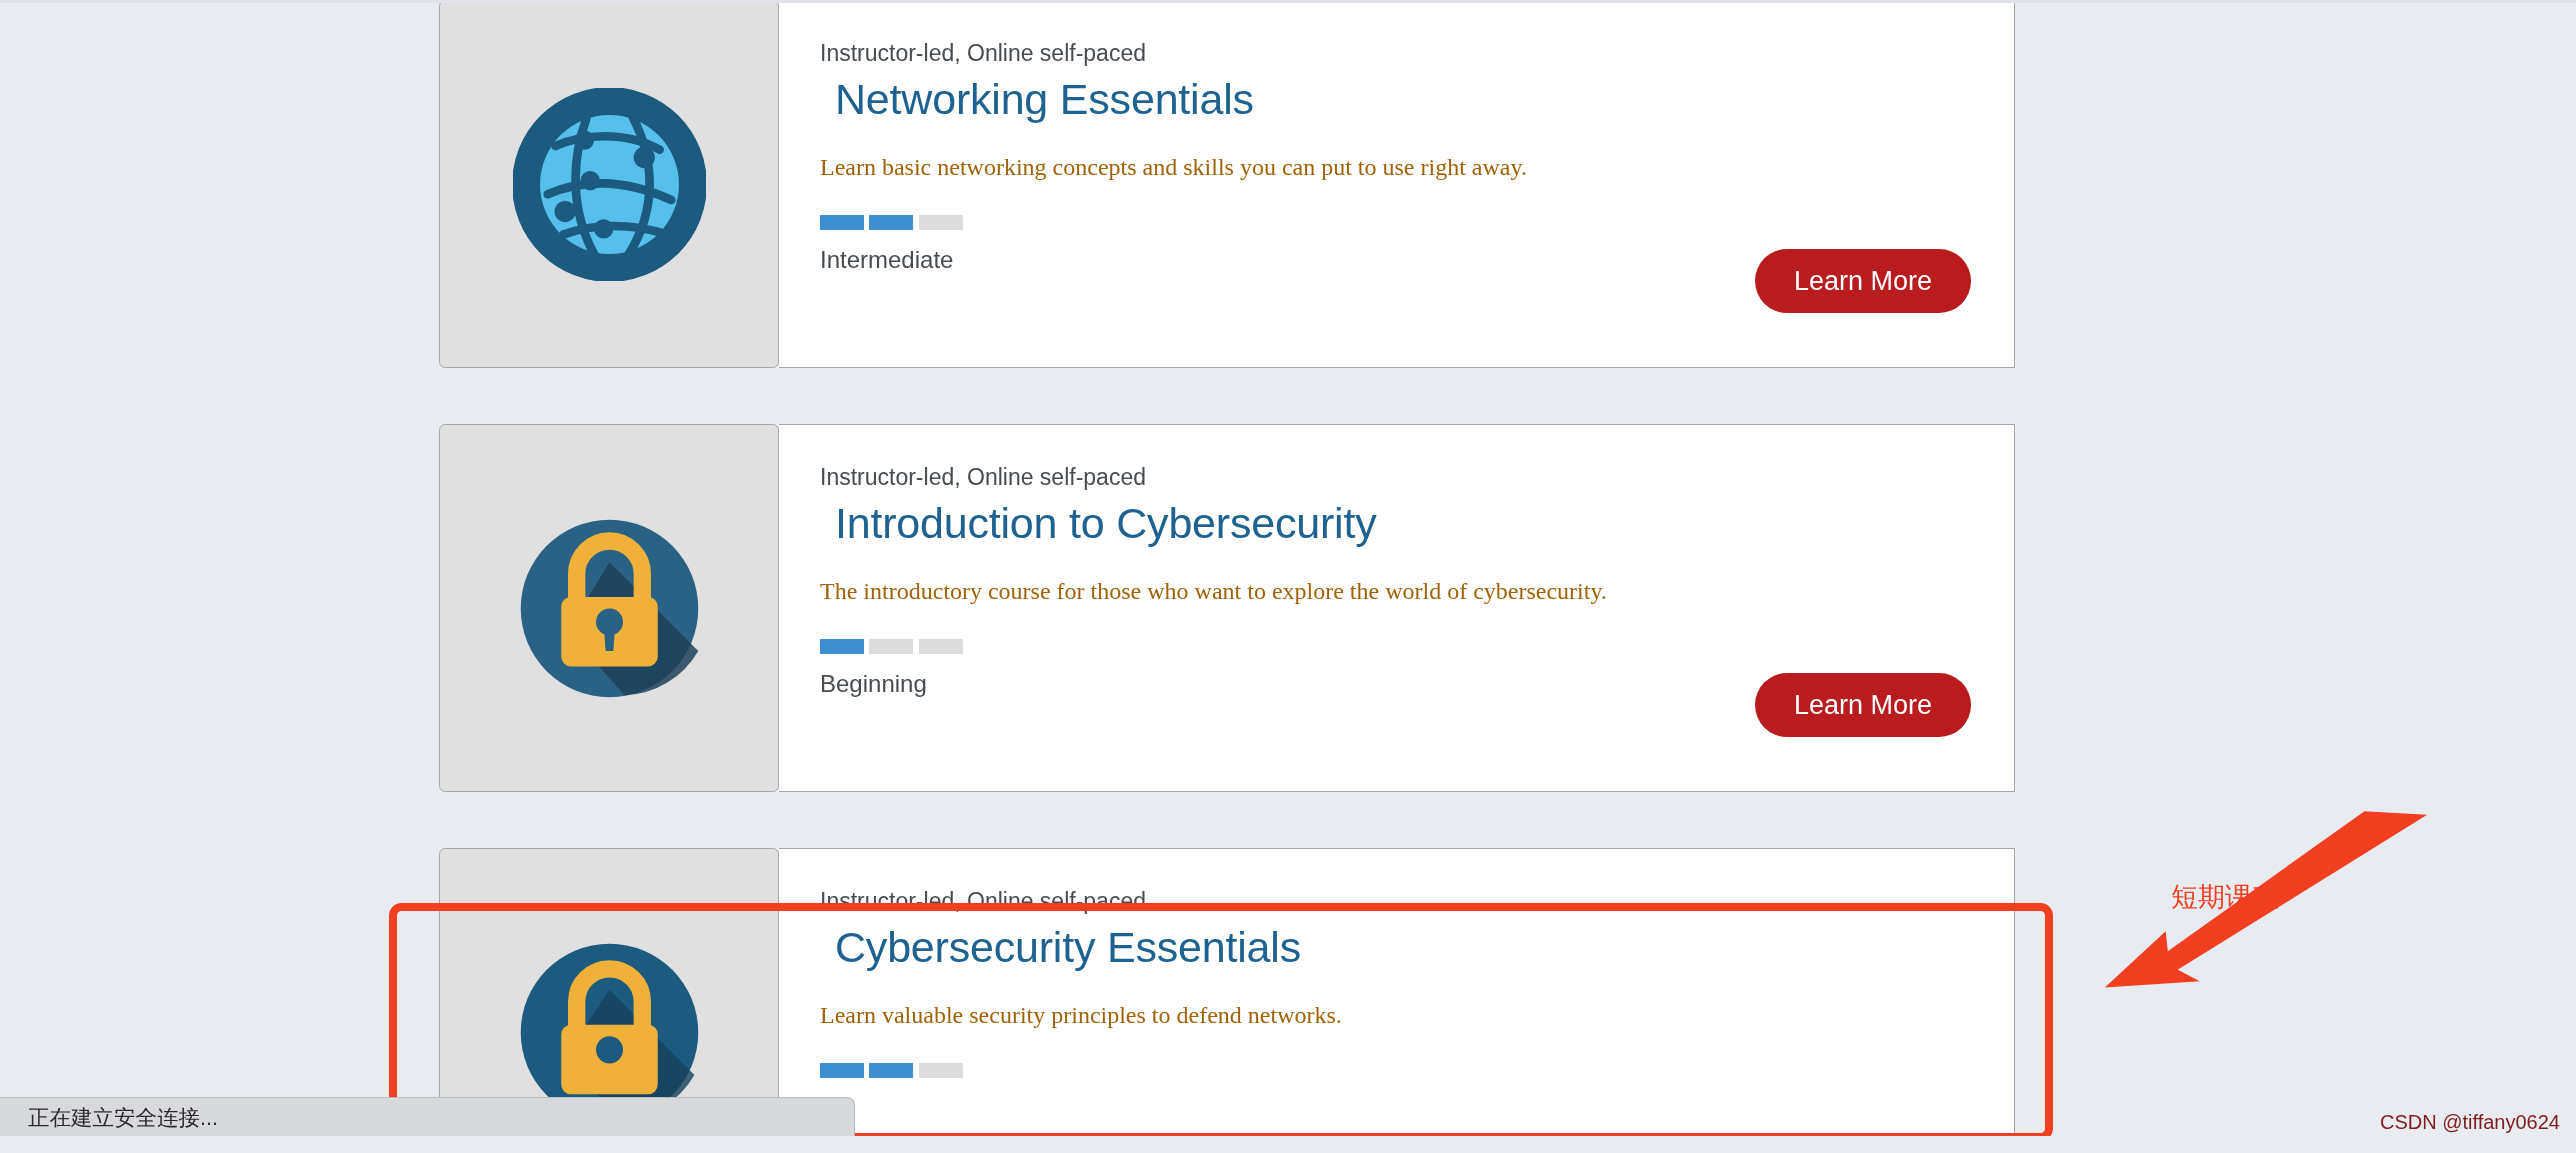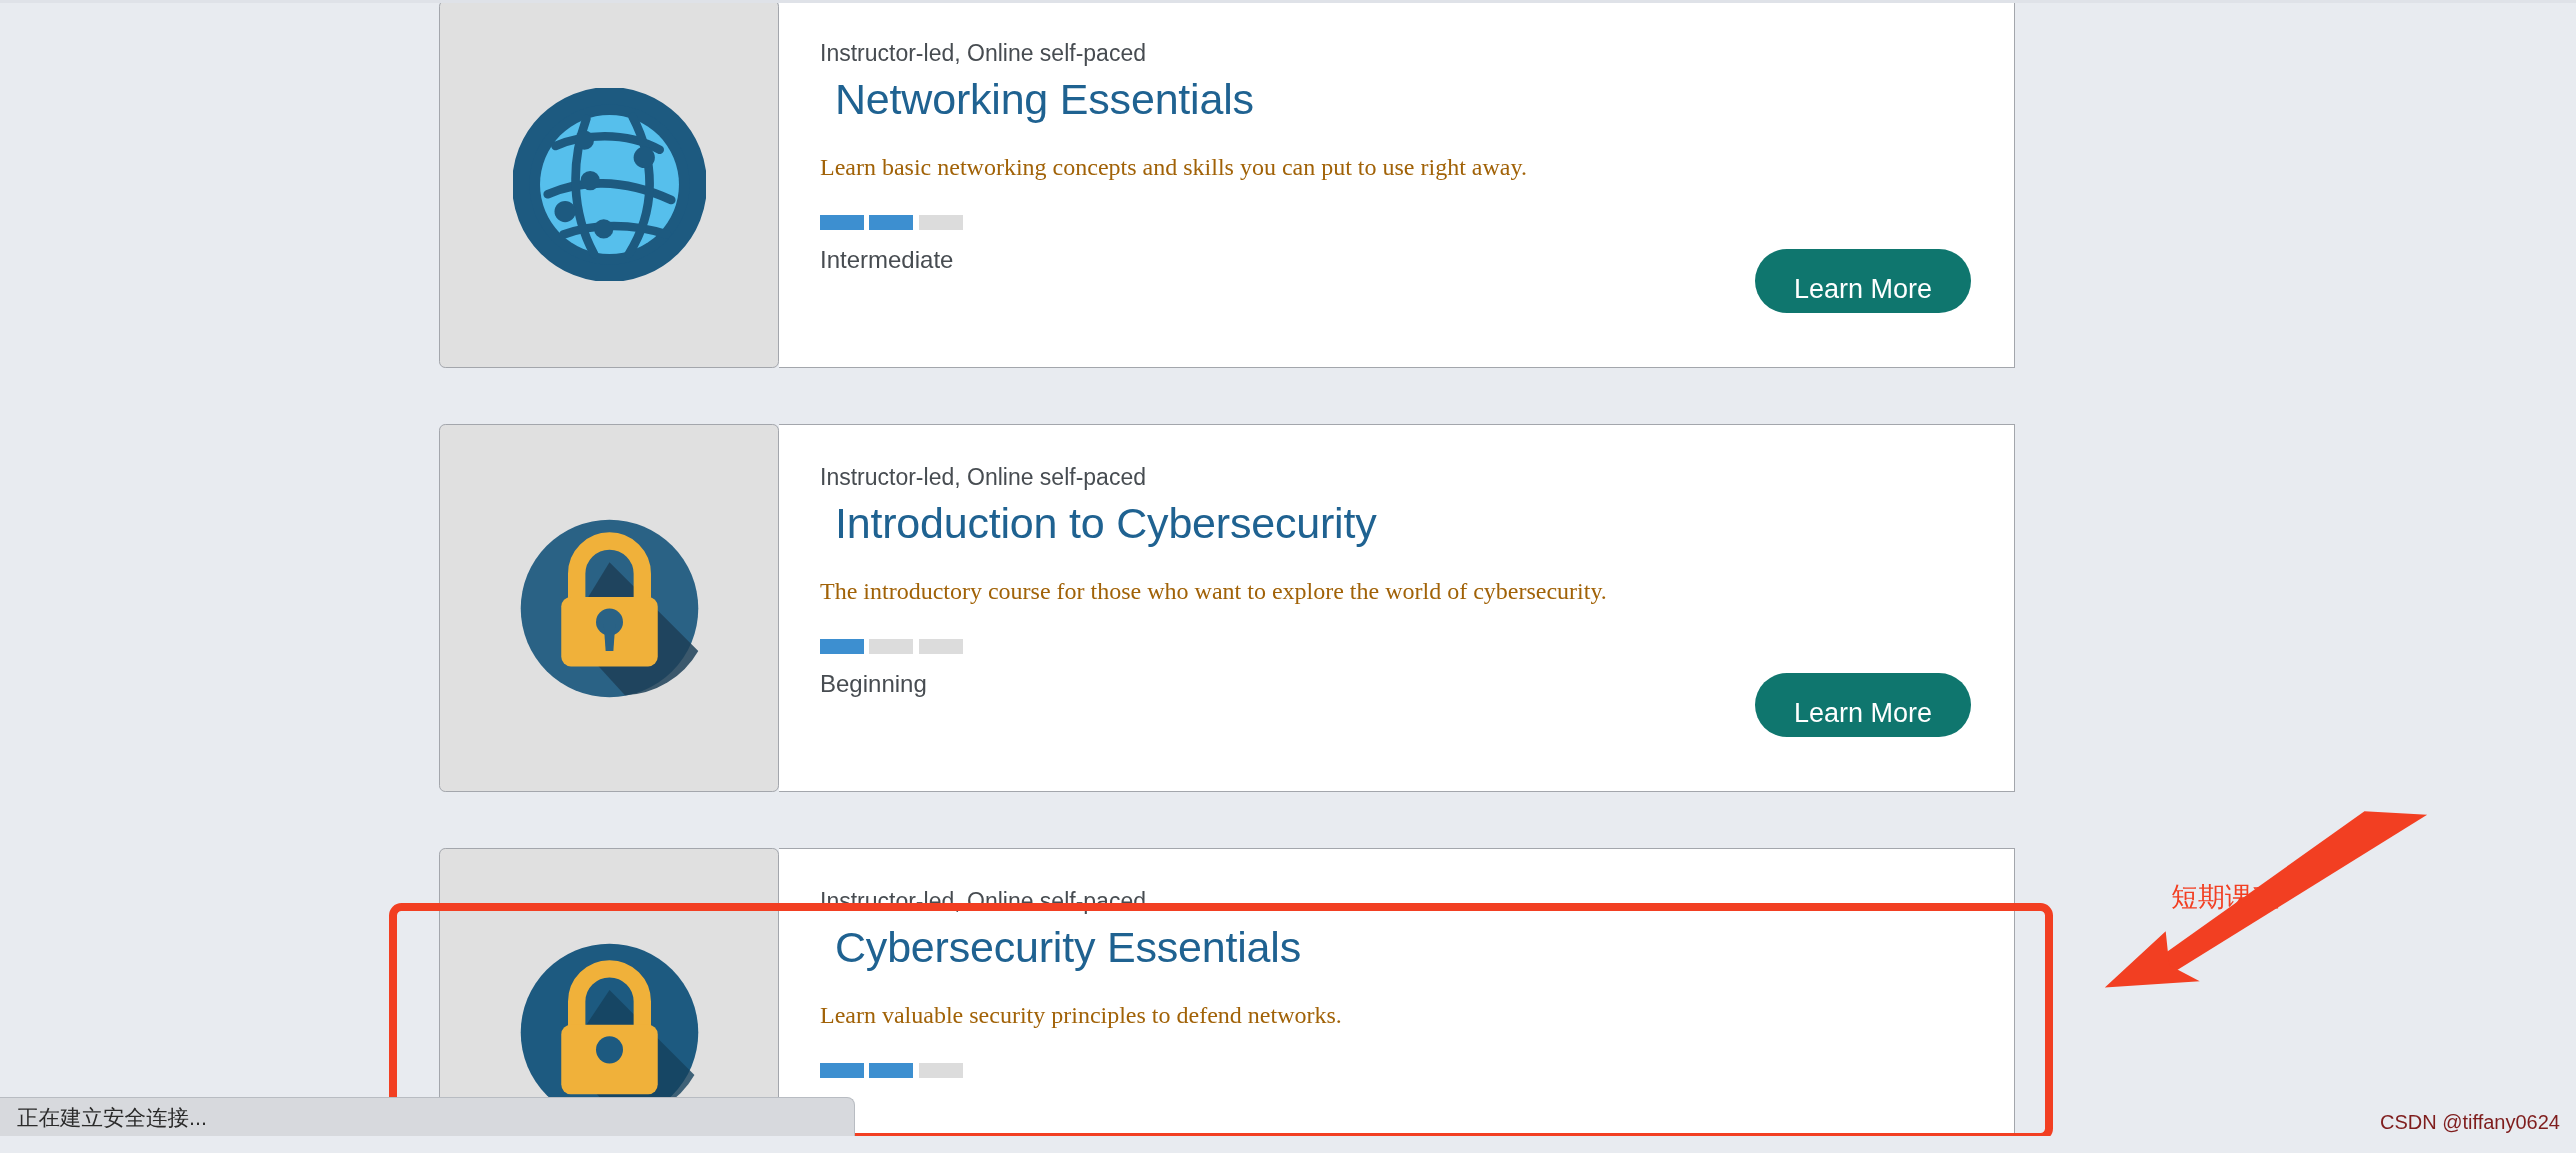--- a/index.html
+++ b/index.html
@@ -102,25 +102,25 @@
   .level-label {
     font-size: 24px;
     color: #474c51;
     line-height: 1.2;
   }
 
   .learn-more {
     position: absolute;
     right: 43px;
     bottom: 54px;
-    background: #0f766e;
+    background: #b91c1c;
     color: #ffffff;
     border: none;
     border-radius: 45px;
-    padding: 8px 39px;
+    padding: 0 39px;
     height: 64px;
     line-height: 64px;
     font-size: 27px;
     font-family: "Liberation Sans", sans-serif;
     cursor: pointer;
     white-space: nowrap;
   }
 
   
   .thumb-icon {
@@ -171,21 +171,21 @@
     left: 0;
     bottom: 18px;
     width: 855px;
     height: 39px;
     background: #d7d9dd;
     border-top: 0.9px solid #b8bcc2;
     border-right: 0.9px solid #b8bcc2;
     border-top-right-radius: 8px;
     display: flex;
     align-items: center;
-    padding-left: 17px;
+    padding-left: 28px;
     box-sizing: border-box;
     z-index: 60;
     font-size: 21.5px;
     color: #2b2b2b;
   }
 
   .window-bottom {
     position: absolute;
     left: 0;
     bottom: 0;

